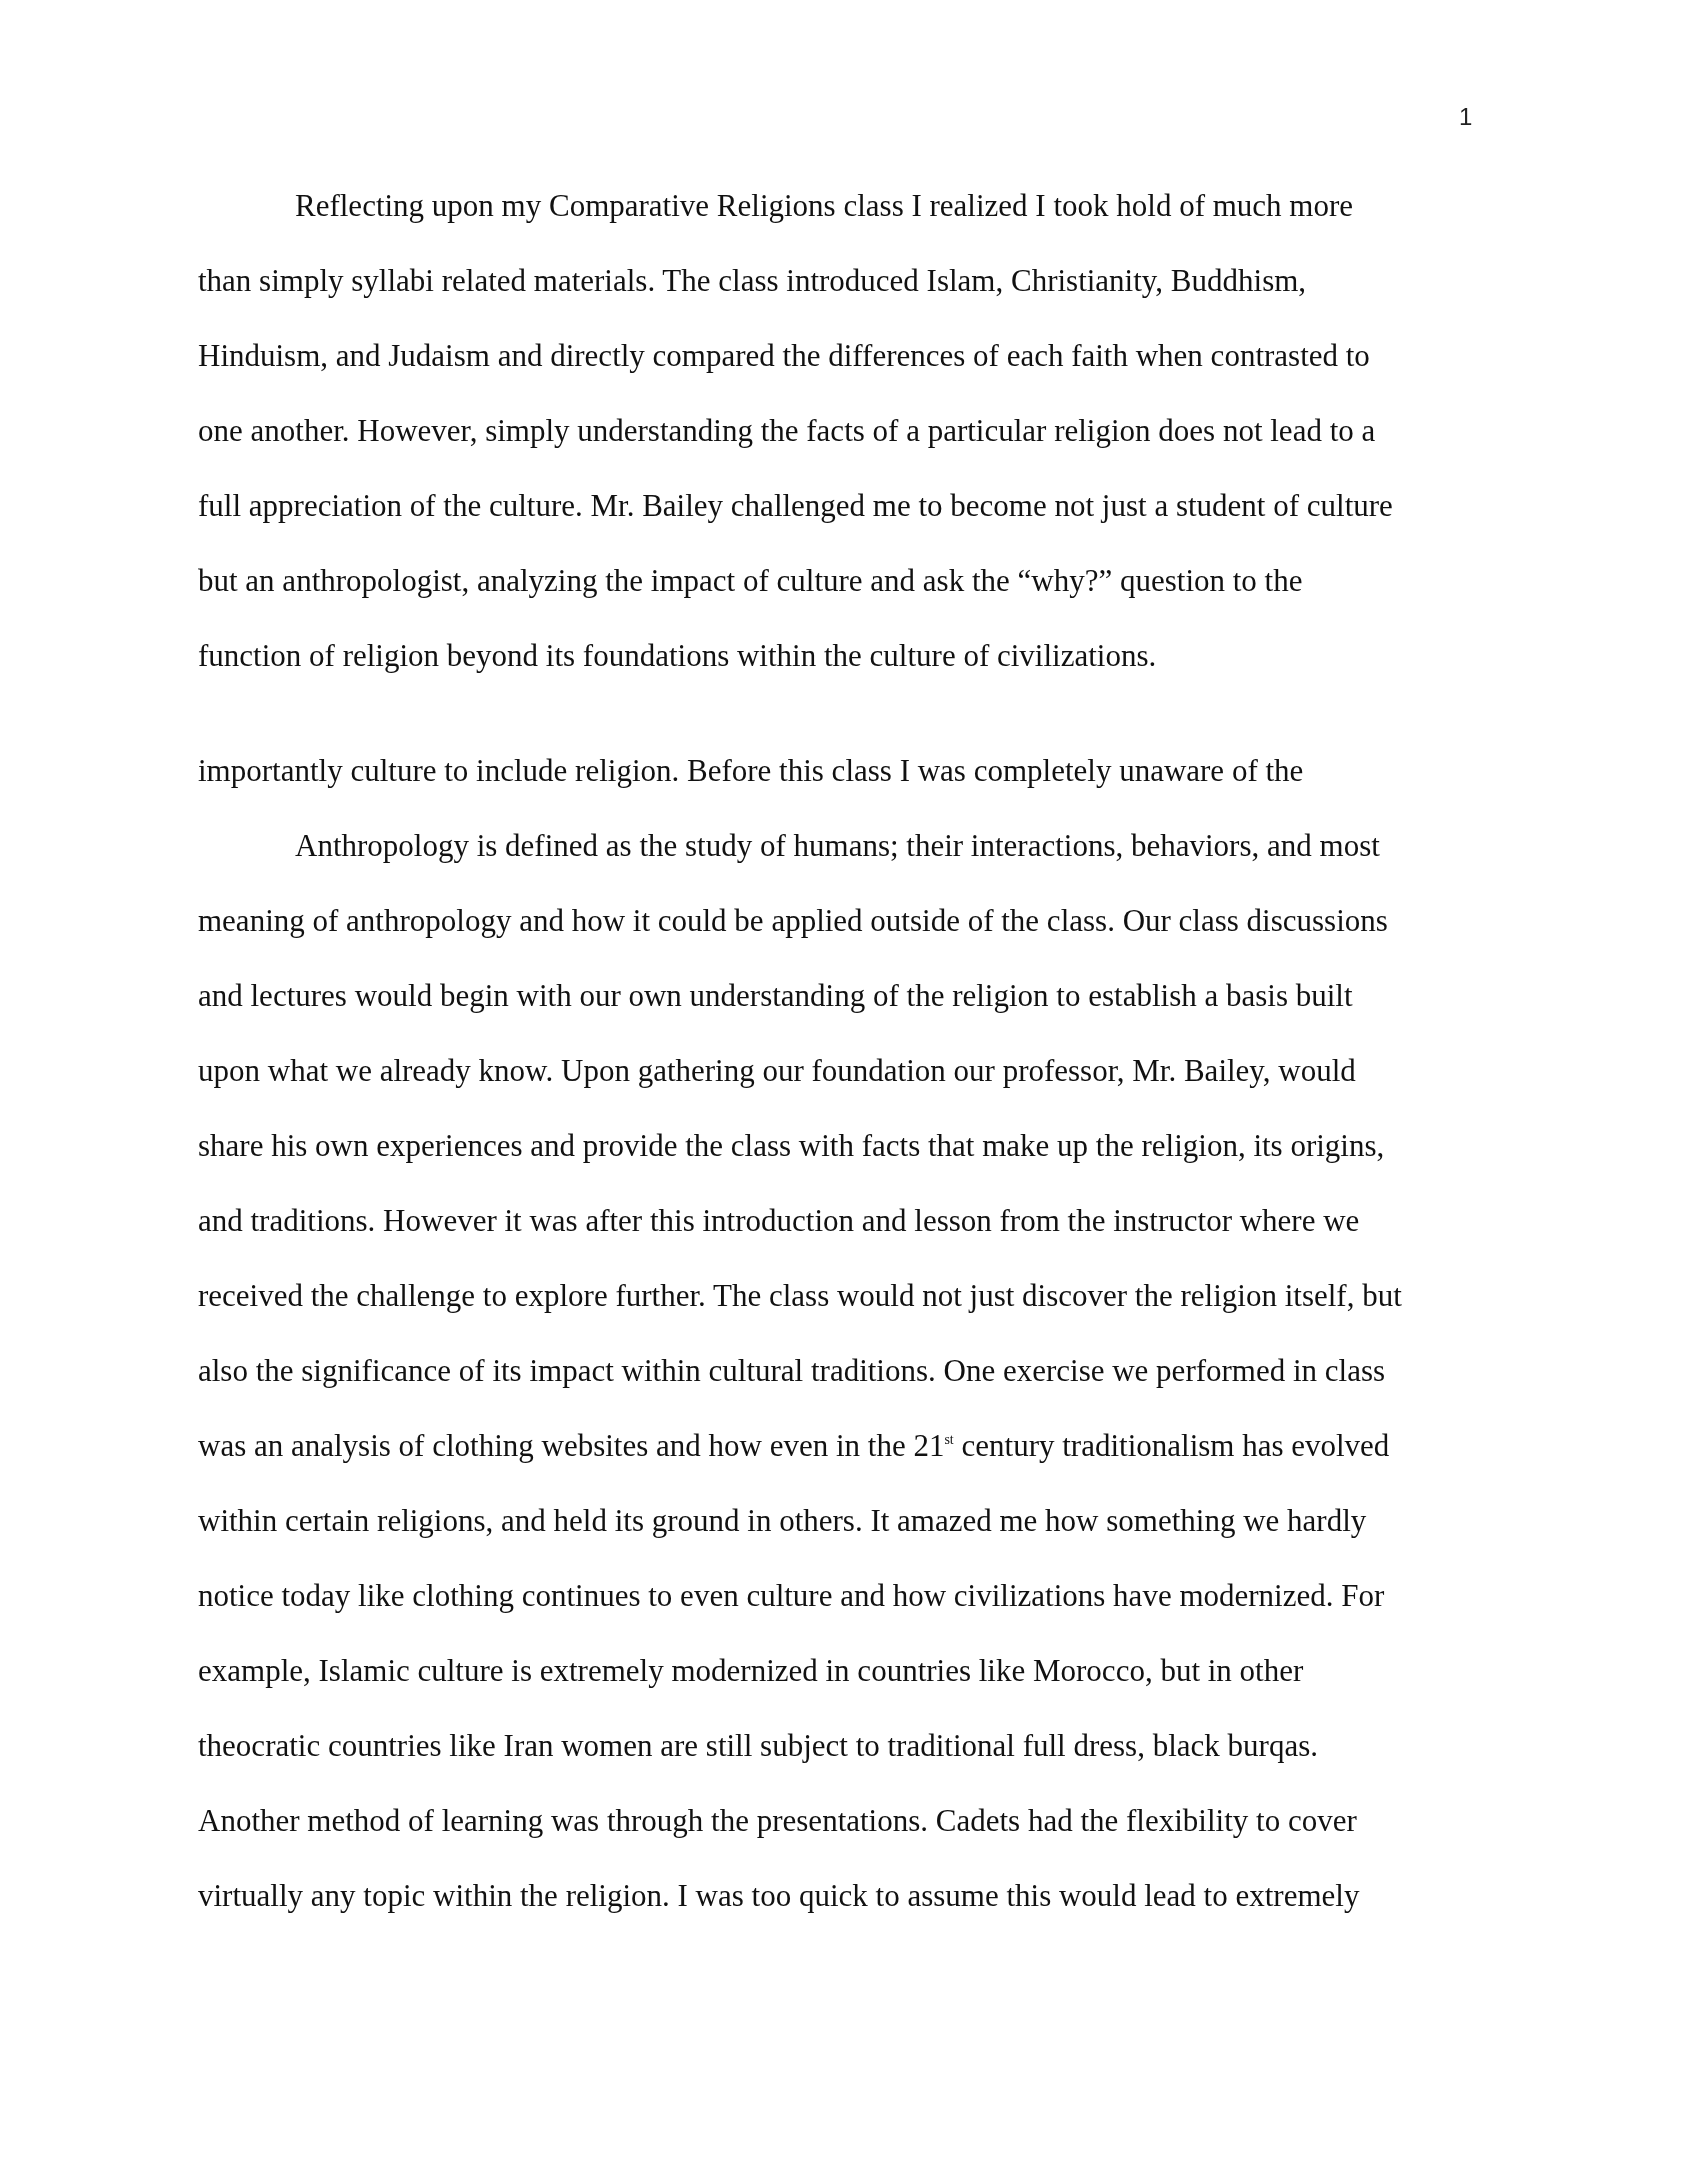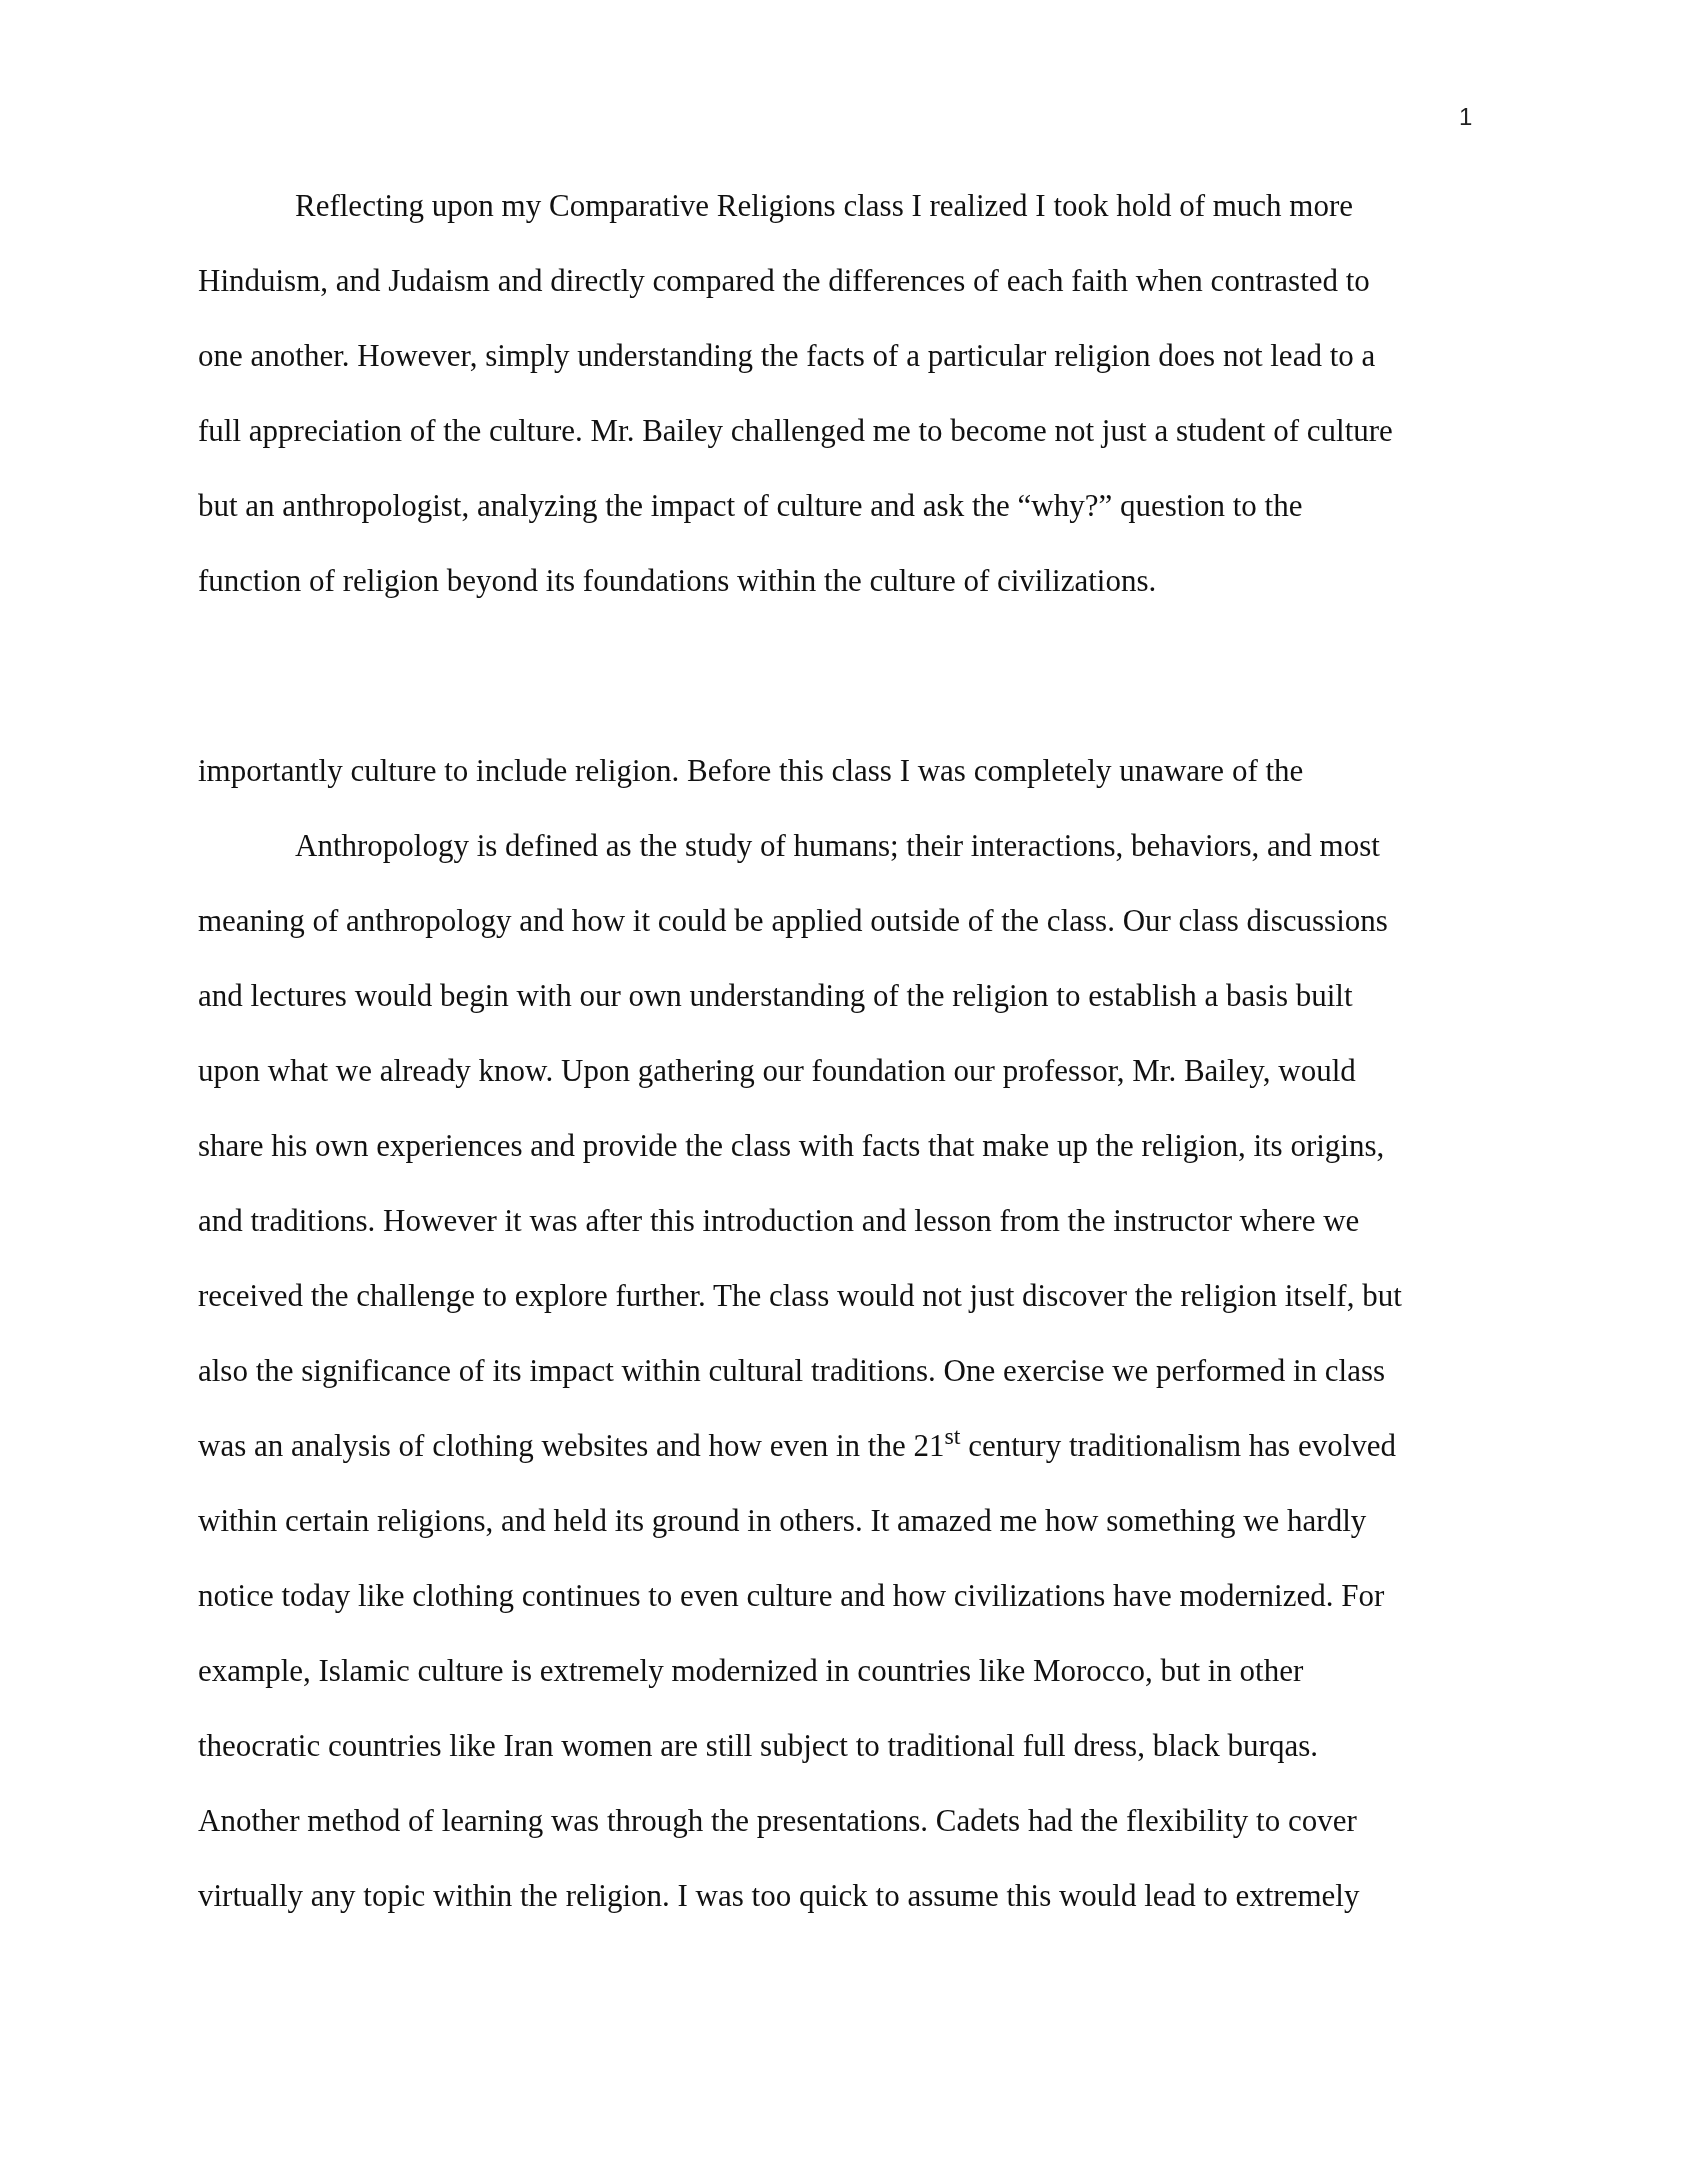--- a/index.html
+++ b/index.html
@@ -39,34 +39,35 @@
     font-size: 31px;
     line-height: 75px;
     height: 75px;
   }
   .line.indent {
     padding-left: 97px;
   }
   .para-1 { position: absolute; top: 168px; left: 198px; }
   .para-2 { position: absolute; top: 733px; left: 198px; }
   sup.ord {
-    font-size: 24px;
+    font-size: 14px;
     vertical-align: 12px;
     line-height: 0;
   }
 </style>
 </head>
 <body>
 
 <div class="page">
 
   <div class="page-number">1</div>
 
   <div class="para para-1">
     <span class="line indent">Reflecting upon my Comparative Religions class I realized I took hold of much more</span>
+    <span class="line">than simply syllabi related materials. The class introduced Islam, Christianity, Buddhism,</span>
     <span class="line">Hinduism, and Judaism and directly compared the differences of each faith when contrasted to</span>
     <span class="line">one another. However, simply understanding the facts of a particular religion does not lead to a</span>
     <span class="line">full appreciation of the culture. Mr. Bailey challenged me to become not just a student of culture</span>
     <span class="line">but an anthropologist, analyzing the impact of culture and ask the “why?” question to the</span>
     <span class="line">function of religion beyond its foundations within the culture of civilizations.</span>
   </div>
 
   <div class="para para-2">
     <span class="line">importantly culture to include religion. Before this class I was completely unaware of the</span>
     <span class="line indent">Anthropology is defined as the study of humans; their interactions, behaviors, and most</span>

